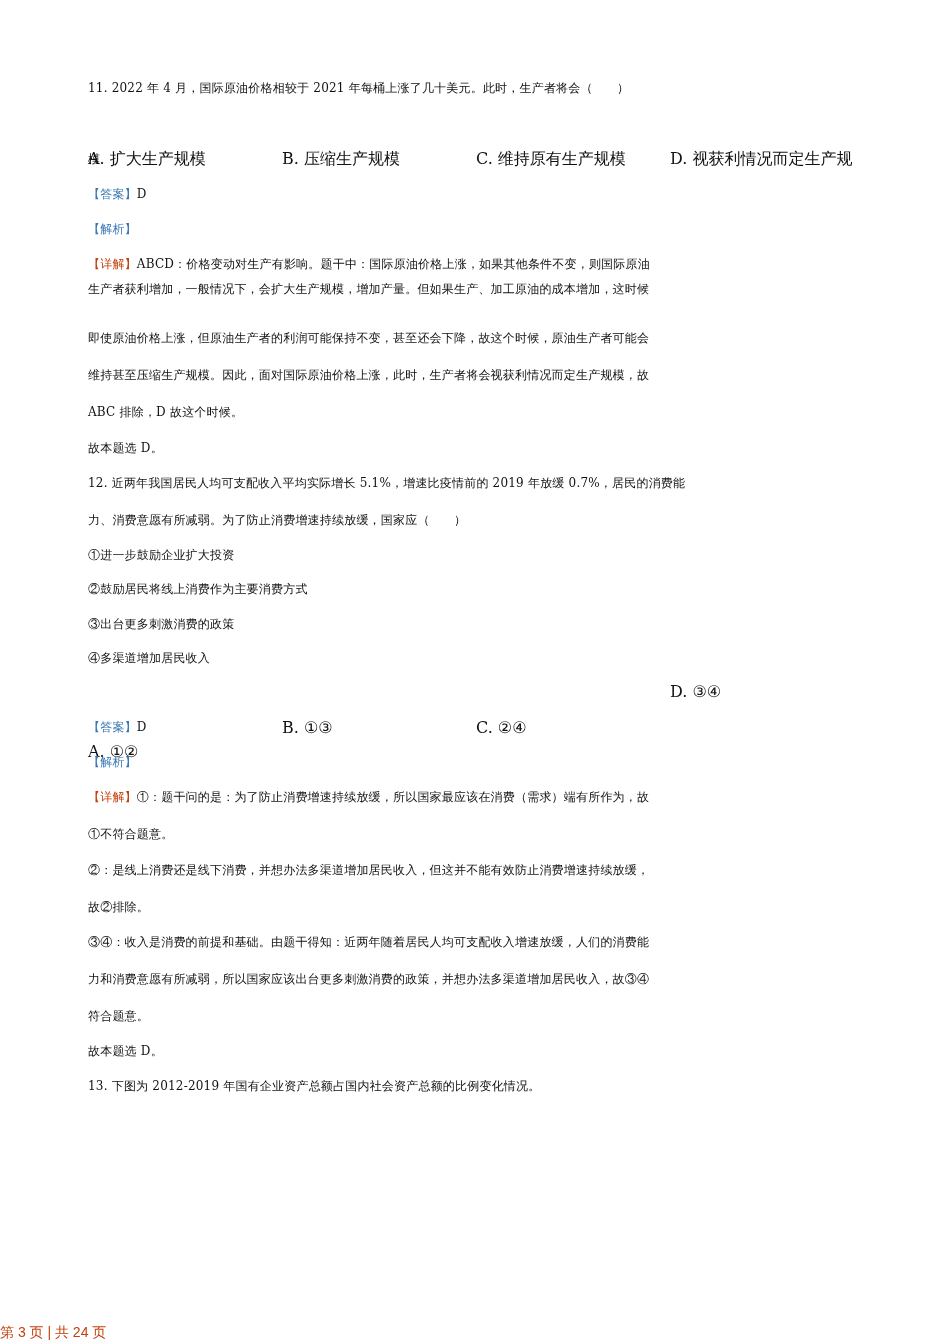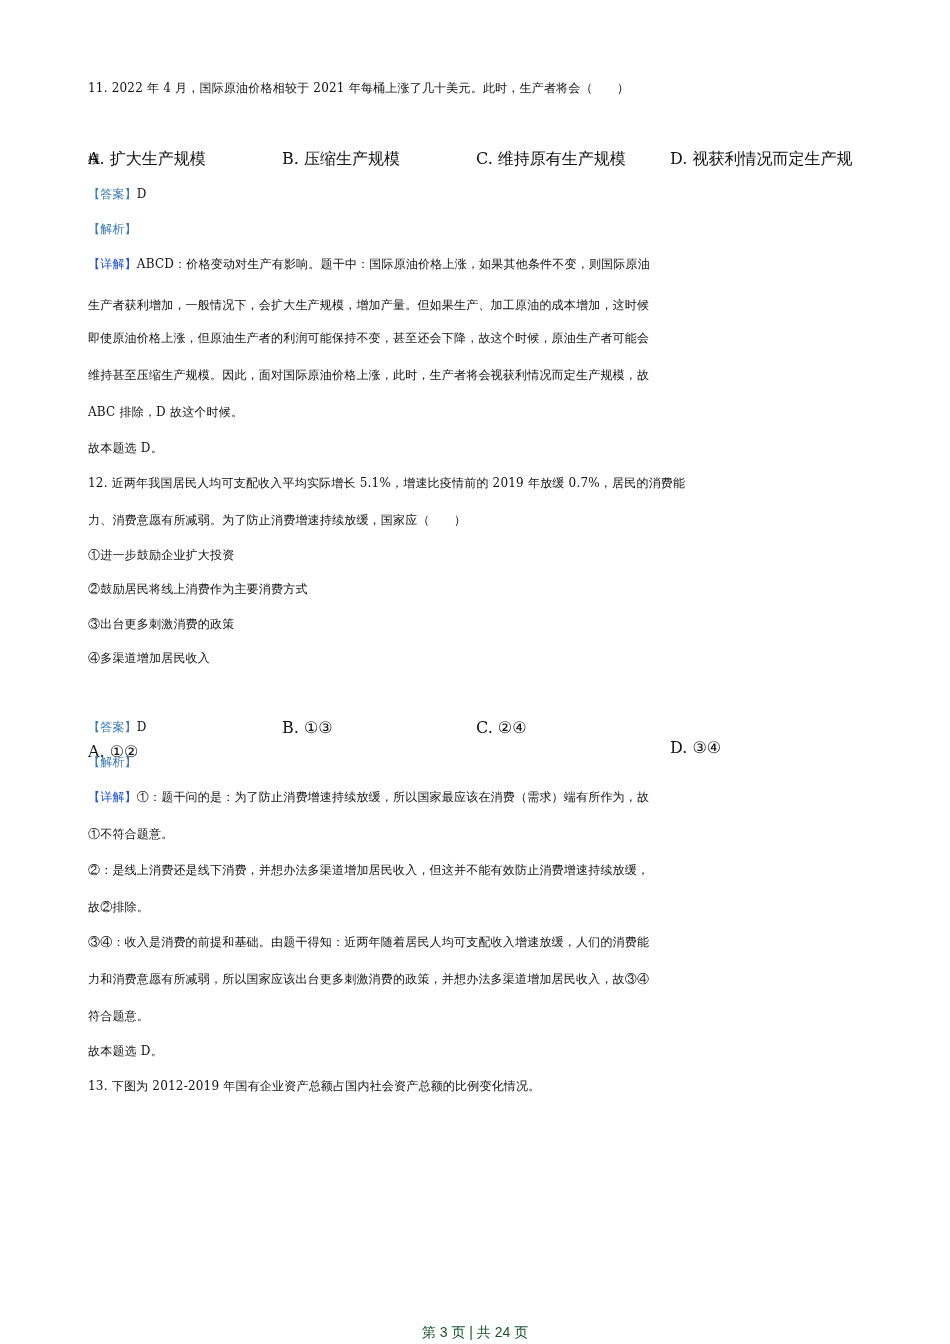--- a/index.html
+++ b/index.html
@@ -34,31 +34,30 @@
       font-size: 16px;
       line-height: 20px;
       white-space: nowrap;
       margin-top: 36px;
     }
     .tag {
       color: #3a78b5;
       font-family: Liberation Serif, serif;
     }
     .tag-black {
-      color: #1d4ed8;
+      color: #c2410c;
     }
     .footer {
       position: absolute;
       left: 0;
       width: 950px;
       top: 1324px;
-      text-align: center;
       font-family: "Liberation Sans", "DejaVu Sans", sans-serif;
       font-size: 14px;
-      color: #14532d;
+      color: #c2410c;
     }
   </style>
 </head>
 <body>
 
 <div class="page">
 
   <div class="line" style="top:78px">11. 2022 年 4 月，国际原油价格相较于 2021 年每桶上涨了几十美元。此时，生产者将会（　　）</div>
 
   <div class="opt" style="left:0;top:113px">A. 扩大生产规模</div>
@@ -68,38 +67,38 @@
   <div class="line" style="top:149px">模</div>
 
   <div class="line" style="top:184px">
     <span class="tag">【答案】</span><span>D</span>
   </div>
   <div class="line tag" style="top:219px">【解析】</div>
 
   <div class="line" style="top:254px">
     <span class="tag-black">【详解】</span><span>ABCD：价格变动对生产有影响。题干中：国际原油价格上涨，如果其他条件不变，则国际原油</span>
   </div>
-  <div class="line" style="top:295px">生产者获利增加，一般情况下，会扩大生产规模，增加产量。但如果生产、加工原油的成本增加，这时候</div>
+  <div class="line" style="top:279px">生产者获利增加，一般情况下，会扩大生产规模，增加产量。但如果生产、加工原油的成本增加，这时候</div>
   <div class="line" style="top:328px">即使原油价格上涨，但原油生产者的利润可能保持不变，甚至还会下降，故这个时候，原油生产者可能会</div>
   <div class="line" style="top:365px">维持甚至压缩生产规模。因此，面对国际原油价格上涨，此时，生产者将会视获利情况而定生产规模，故</div>
   <div class="line" style="top:402px">ABC 排除，D 故这个时候。</div>
   <div class="line" style="top:438px">故本题选 D。</div>
 
   <div class="line" style="top:473px">12. 近两年我国居民人均可支配收入平均实际增长 5.1%，增速比疫情前的 2019 年放缓 0.7%，居民的消费能</div>
   <div class="line" style="top:510px">力、消费意愿有所减弱。为了防止消费增速持续放缓，国家应（　　）</div>
 
   <div class="line" style="top:545px">①进一步鼓励企业扩大投资</div>
   <div class="line" style="top:579px">②鼓励居民将线上消费作为主要消费方式</div>
   <div class="line" style="top:614px">③出台更多刺激消费的政策</div>
   <div class="line" style="top:648px">④多渠道增加居民收入</div>
 
   <div class="opt" style="left:0;top:706px">A. ①②</div>
   <div class="opt" style="left:194px;top:682px">B. ①③</div>
   <div class="opt" style="left:388px;top:682px">C. ②④</div>
-  <div class="opt" style="left:582px;top:702px">D. ③④</div>
+  <div class="opt" style="left:582px;top:646px">D. ③④</div>
 
   <div class="line" style="top:717px">
     <span class="tag">【答案】</span><span>D</span>
   </div>
   <div class="line tag" style="top:752px">【解析】</div>
 
   <div class="line" style="top:787px">
     <span class="tag-black">【详解】</span><span>①：题干问的是：为了防止消费增速持续放缓，所以国家最应该在消费（需求）端有所作为，故</span>
   </div>
   <div class="line" style="top:824px">①不符合题意。</div>

